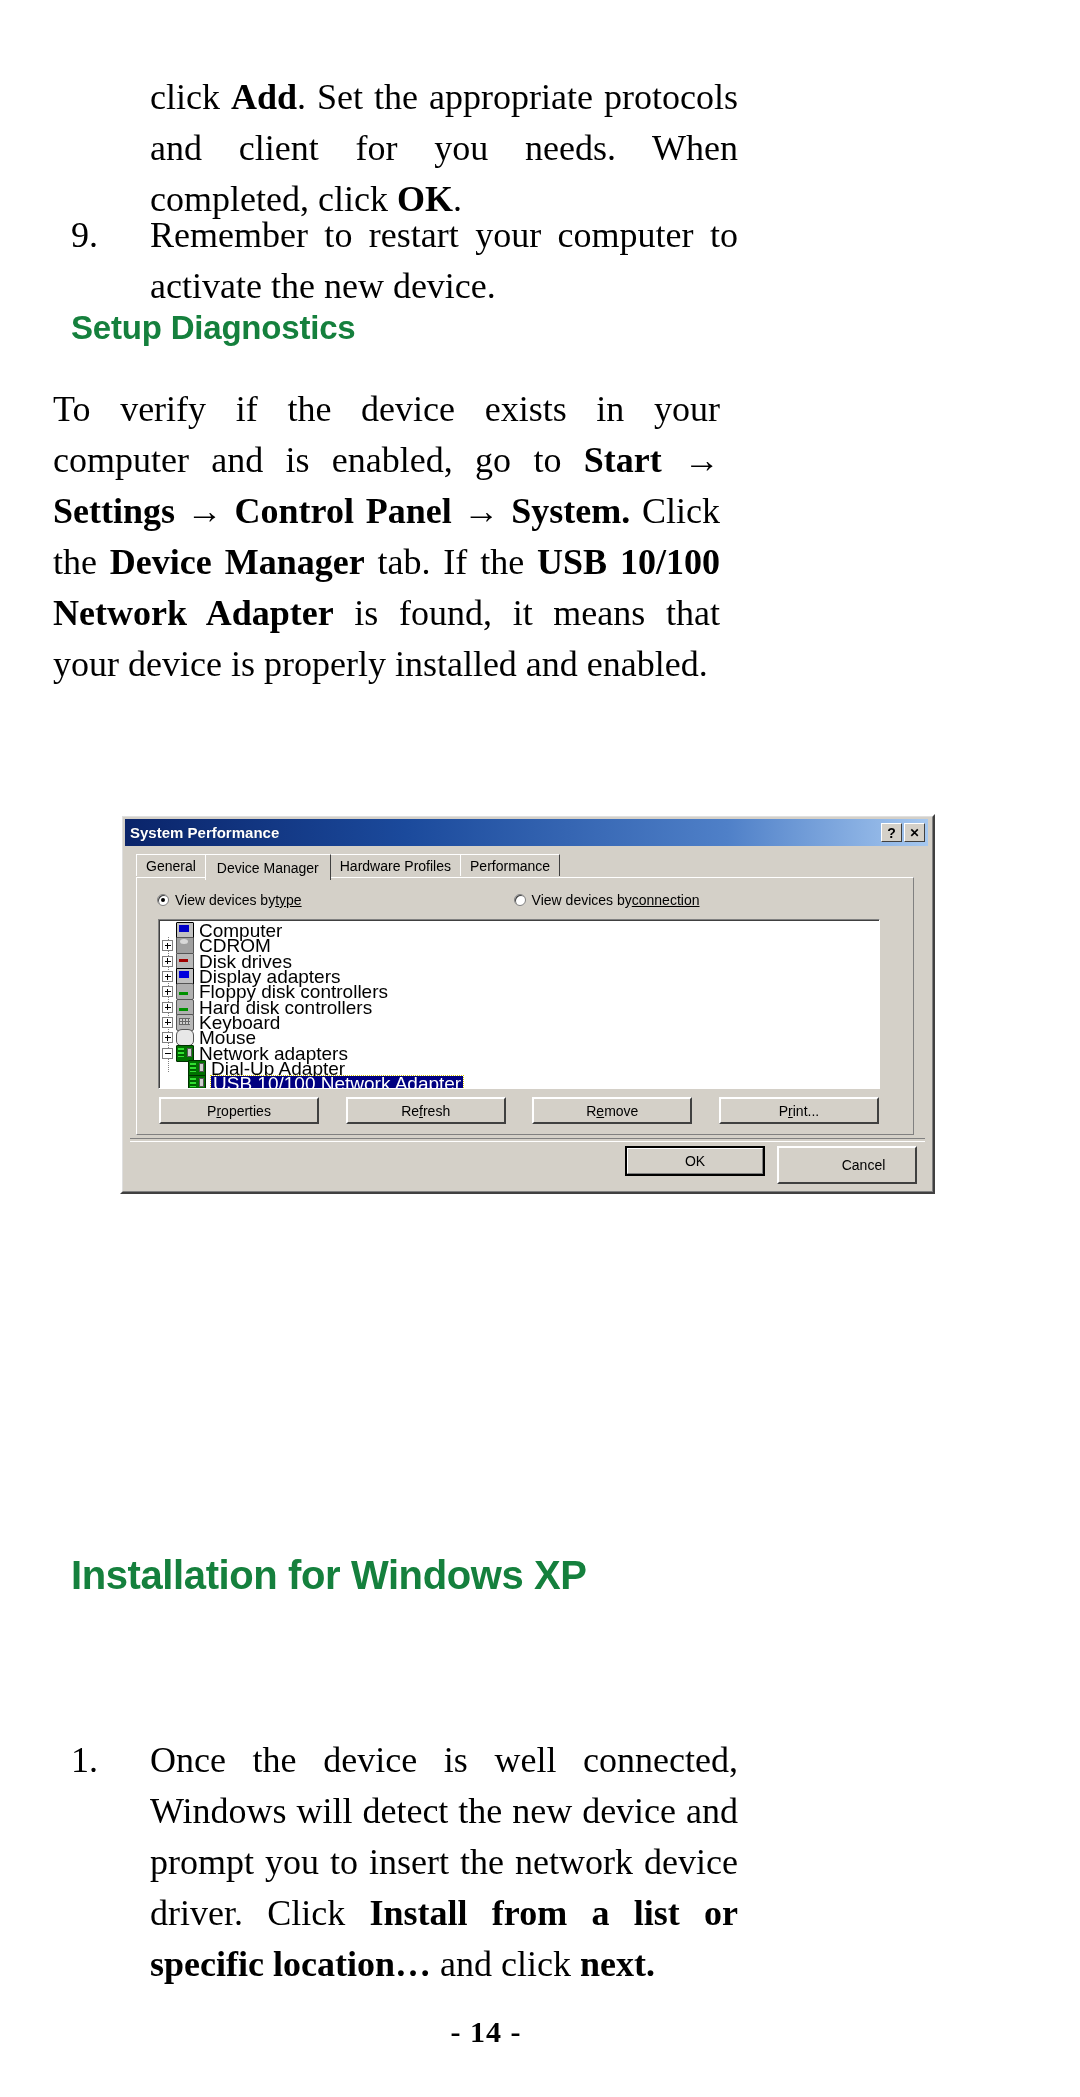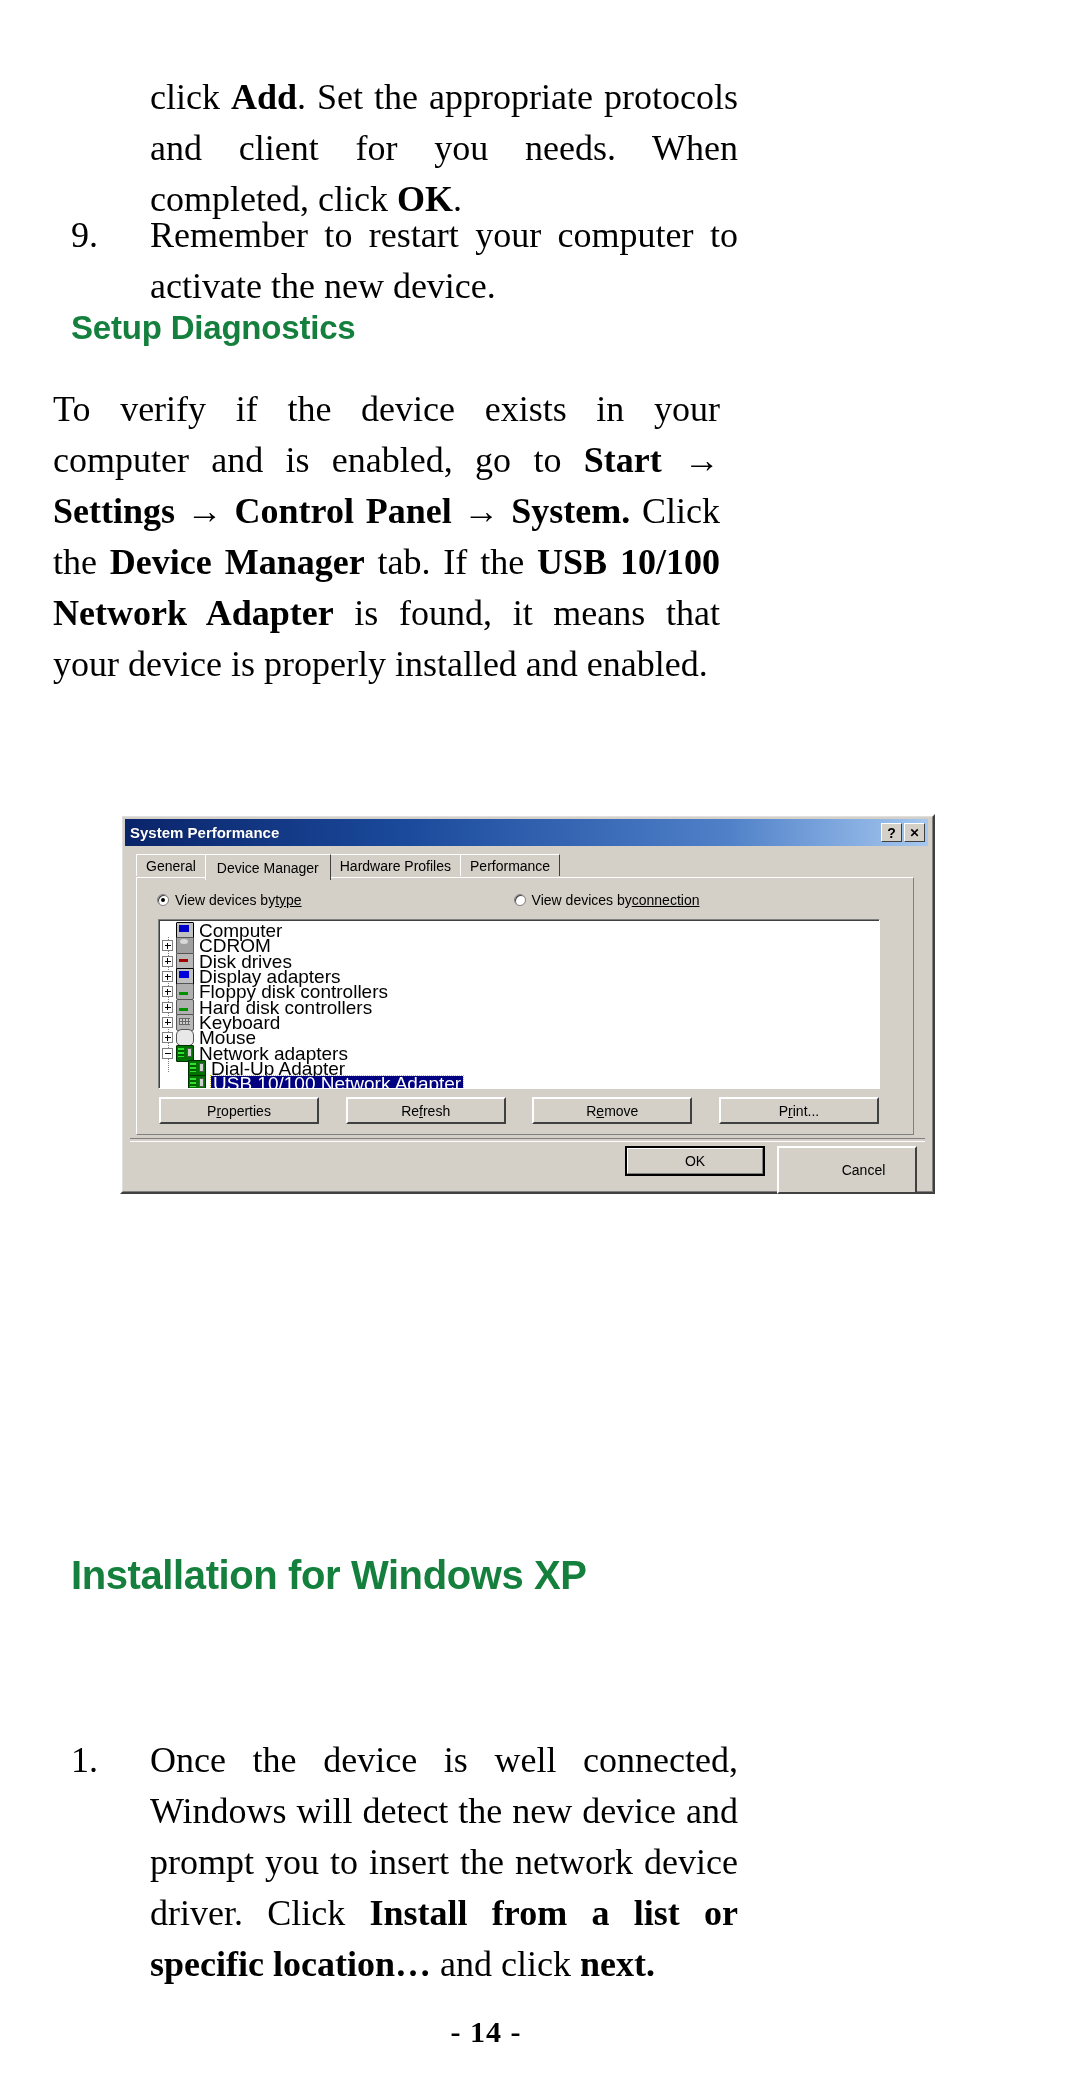--- a/index.html
+++ b/index.html
@@ -366,21 +366,21 @@
     border-top: 1px solid #ffffff;
     border-left: 1px solid #ffffff;
     border-right: 1px solid #808080;
     border-bottom: 1px solid #808080;
     display: flex;
     align-items: center;
     justify-content: center;
   }
   .w-btn.plain {
     width: 140px;
-    height: 48px;
+    height: 38px;
     margin-left: 12px;
     padding-left: 33px;
   }
   .sep {
     position: absolute;
     left: 8px; right: 8px;
     top: 322px;
     height: 2px;
     border-top: 1px solid #808080;
     border-bottom: 1px solid #ffffff;

